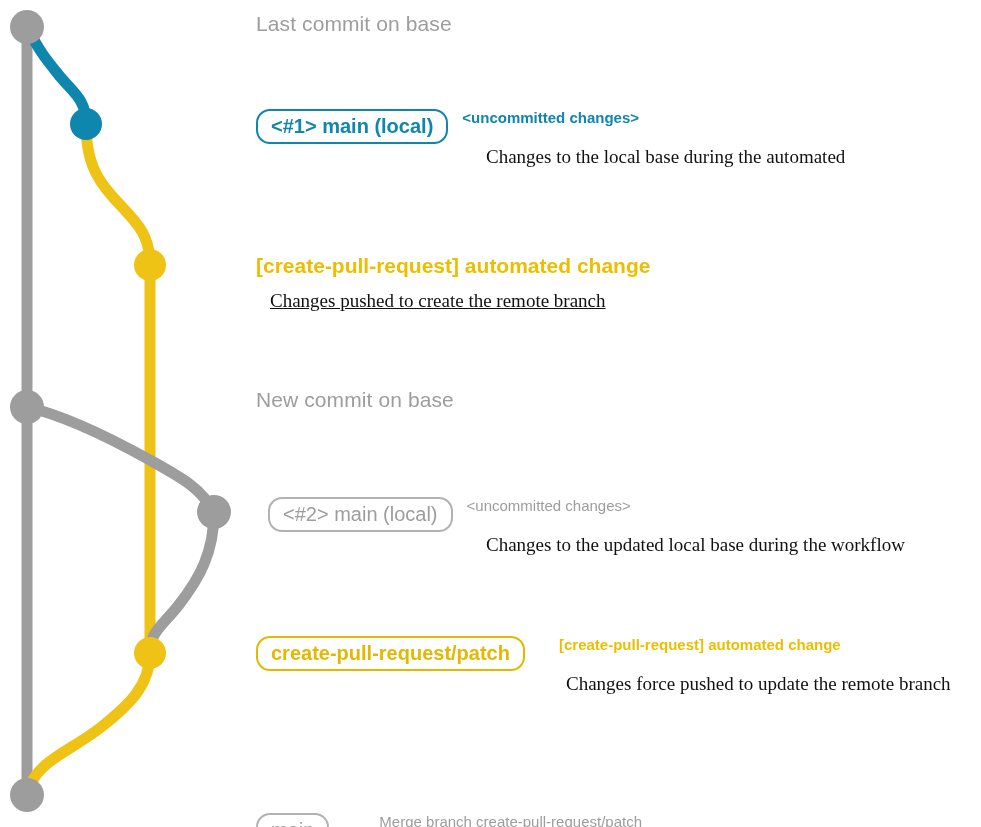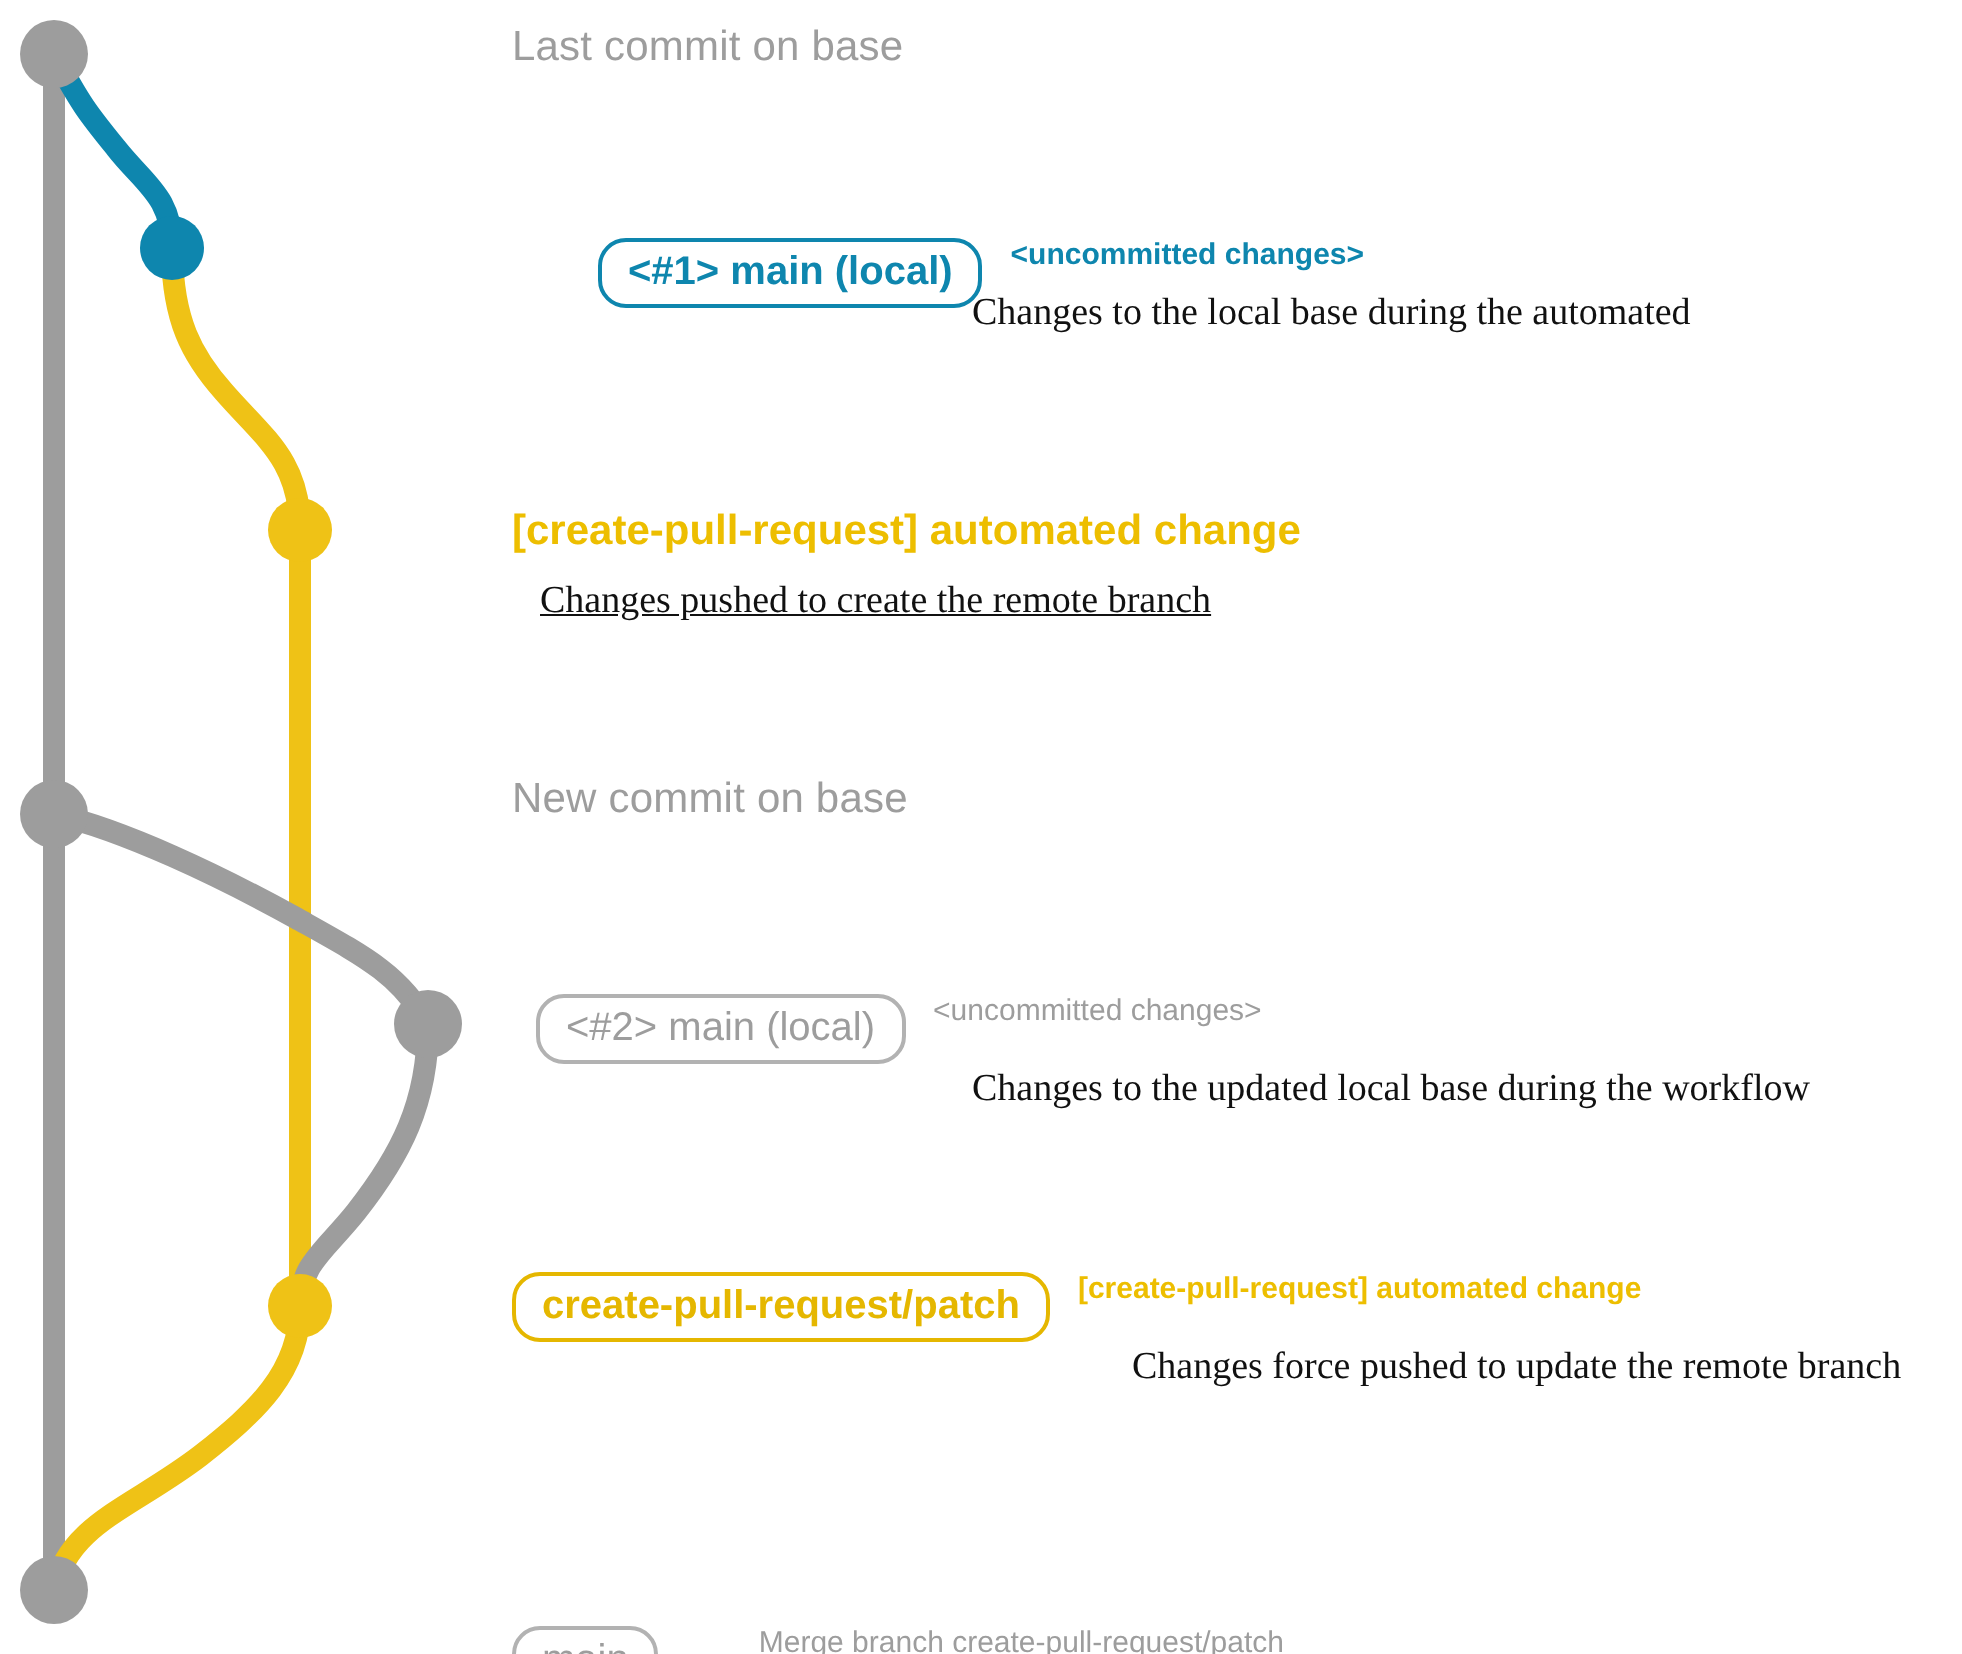--- a/index.html
+++ b/index.html
@@ -123,40 +123,40 @@
     <circle cx="214" cy="512" r="17" fill="#9d9d9d"></circle>
     <circle cx="150" cy="653" r="16" fill="#efc216"></circle>
     <circle cx="27" cy="795" r="17" fill="#9d9d9d"></circle>
   </g>
 </svg>
 
 <div class="row" style="left:256px; top:12px;">
   <span class="heading-text">Last commit on base</span>
 </div>
 
-<div class="row" style="left:256px; top:119px;margin-left:43px;">
+<div class="row" style="left:256px; top:109px;">
   <span class="badge teal">&lt;#1&gt; main (local)</span>
   <span class="subject teal">&lt;uncommitted changes&gt;</span>
 </div>
 <div class="desc" style="left:486px; top:146px;">Changes to the local base during the automated</div>
 
 <div class="subject-standalone" style="left:256px; top:254px;">[create-pull-request] automated change</div>
 <div class="desc" style="left:270px; top:290px;text-decoration:underline;">Changes pushed to create the remote branch</div>
 
 <div class="row" style="left:256px; top:388px;">
   <span class="heading-text">New commit on base</span>
 </div>
 
 <div class="row" style="left:268px; top:497px;">
   <span class="badge grey-strong">&lt;#2&gt; main (local)</span>
   <span class="subject grey">&lt;uncommitted changes&gt;</span>
 </div>
 <div class="desc" style="left:486px; top:534px;">Changes to the updated local base during the workflow</div>
 
-<div class="row" style="left:256px; top:636px;">
+<div class="row" style="left:256px; top:636px;gap:20px;">
   <span class="badge yellow">create-pull-request/patch</span>
   <span class="subject yellow">[create-pull-request] automated change</span>
 </div>
 <div class="desc" style="left:566px; top:673px;">Changes force pushed to update the remote branch</div>
 
 <div class="row" style="left:256px; top:813px;gap:36px;">
   <span class="badge grey-strong">main</span>
   <span class="subject grey">Merge branch create-pull-request/patch</span>
 </div>
 

